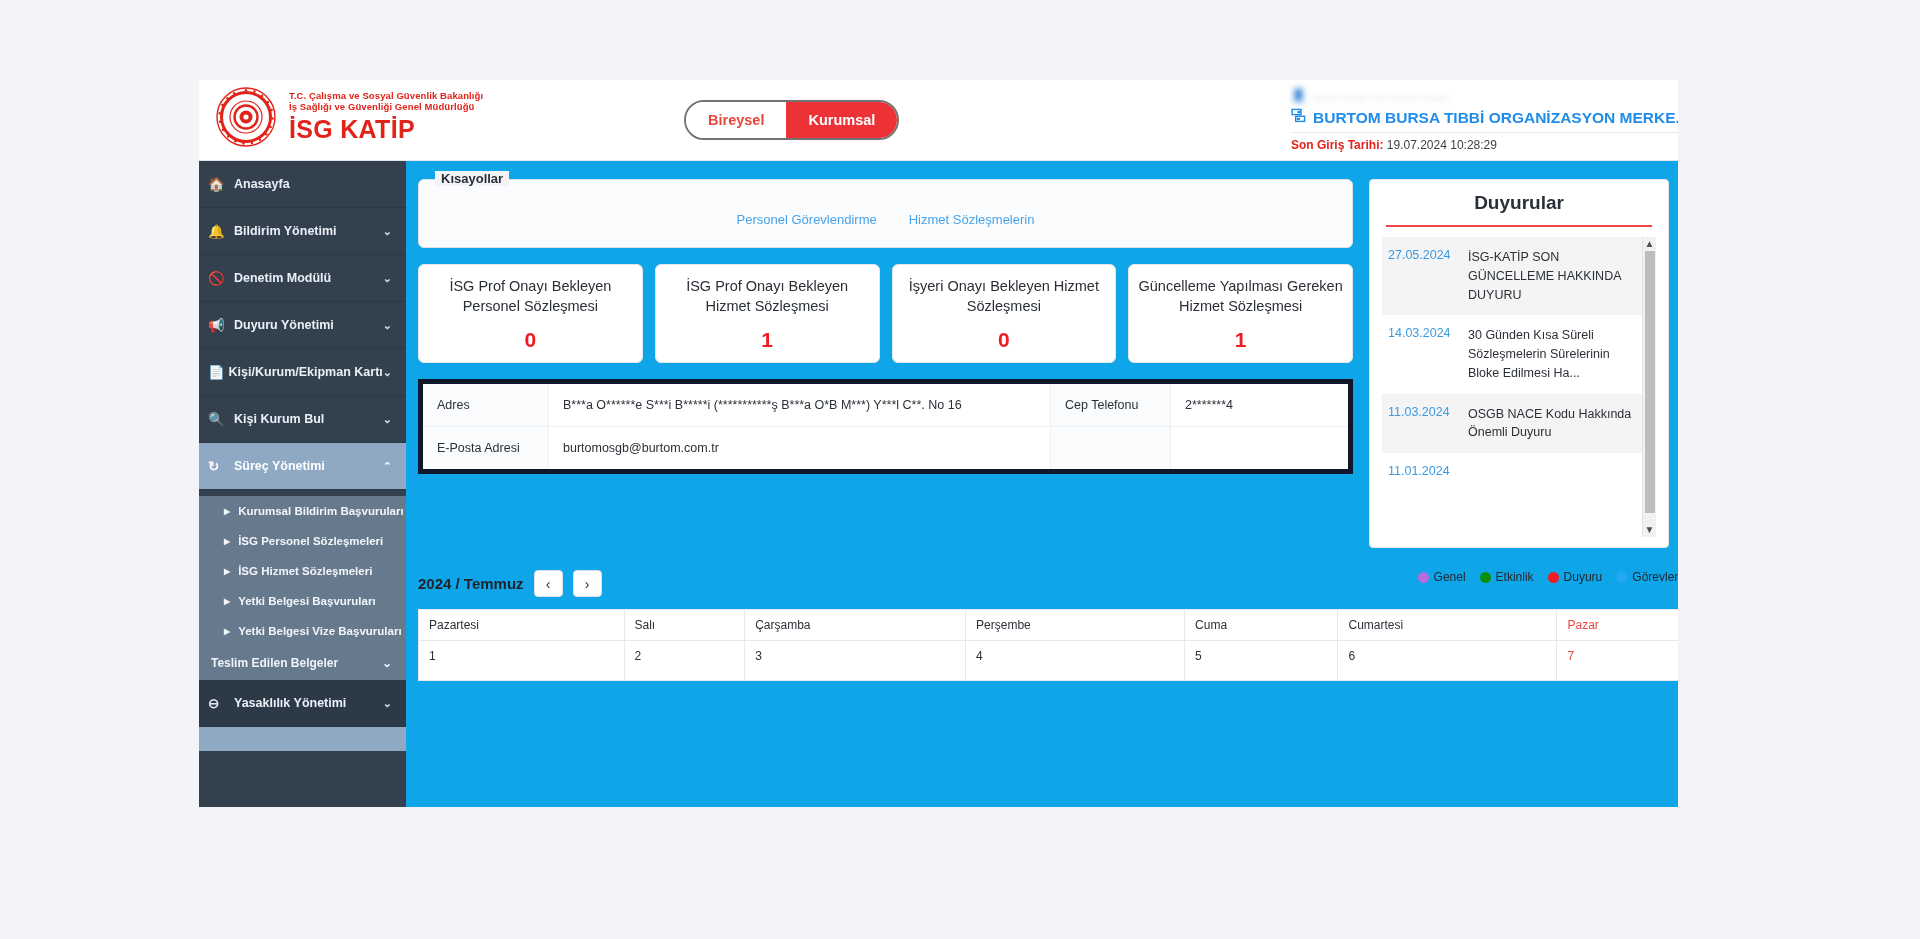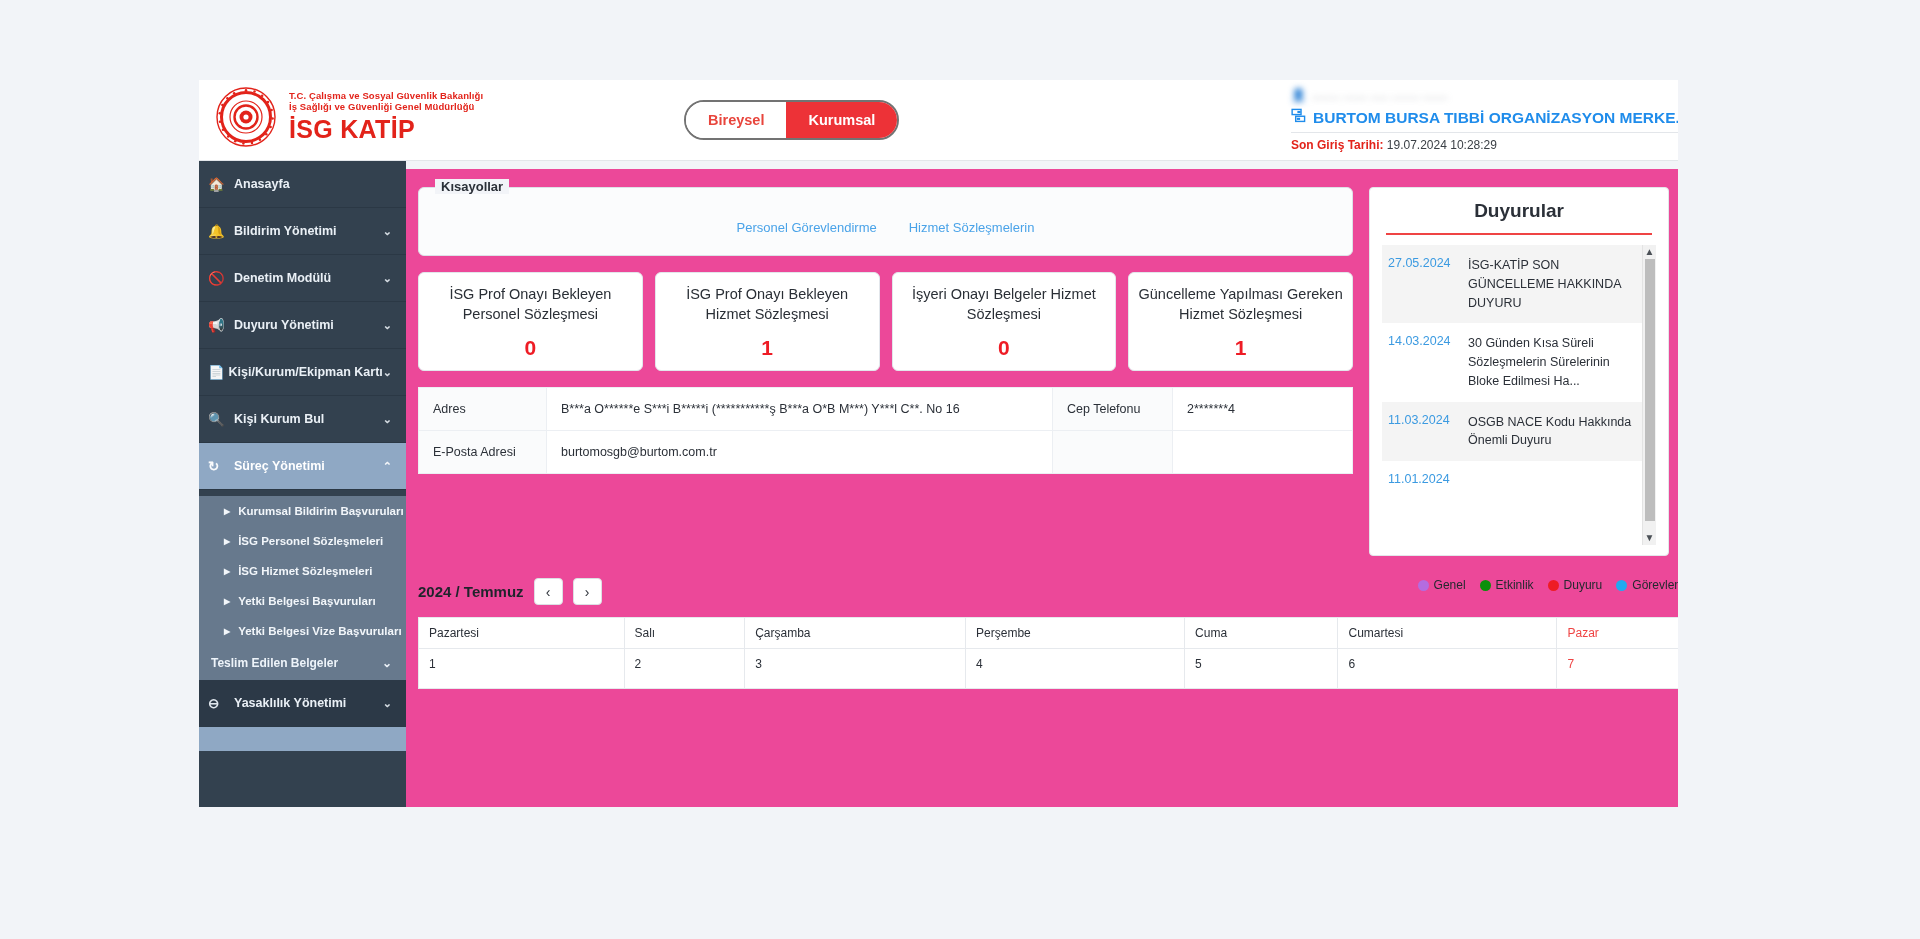--- a/index.html
+++ b/index.html
@@ -104,23 +104,23 @@
     display: flex; align-items: center; height: 34px;
     padding: 0 14px 0 20px; color: #eef4fa; font-size: 12px; font-weight: bold;
     cursor: pointer;
   }
   .sub-group .sg-label { flex: 1; }
   .nav-item.dark { background: #2c3947; }
   .sidebar-tail { height: 24px; background: #8fa8c4; }
 
   
   .main {
-    position: absolute; left: 215px; top: 89px;
+    position: absolute; left: 215px; top: 81px;
     width: 1315px; height: 679px;
-    background: #ec4899;
+    background: #0ea5e9;
     padding: 0;
   }
 
   .panel-row { display: flex; gap: 16px; padding: 10px 12px 0 12px; }
   .left-col { width: 935px; }
   .right-col { width: 300px; }
 
   
   .shortcuts {
     border: 1px solid #dde1e7; border-radius: 6px; background: #fbfcfd;
@@ -138,21 +138,21 @@
   .card {
     flex: 1; background: #fff; border: 1px solid #e2e6eb; border-radius: 6px;
     min-height: 95px; padding: 12px 8px 10px 8px; text-align: center;
   }
   .card-title { font-size: 14.5px; color: #2a2f36; line-height: 1.35; }
   .card-value { font-size: 21px; font-weight: bold; color: #ee1c25; margin-top: 12px; }
 
   
   .info-table {
     margin-top: 16px; width: 100%; border-collapse: collapse;
-    background: #fff; border: 1px solid #0f172a; font-size: 12.5px; color: #2b3038;
+    background: #fff; border: 5px solid #0f172a; font-size: 12.5px; color: #2b3038;
   }
   .info-table td { border: 1px solid #eceff3; padding: 14px 14px; vertical-align: middle; }
   .info-table td.lab { width: 128px; background: #fafbfc; }
   .info-table td.val { }
   .info-table td.lab2 { width: 120px; background: #fafbfc; }
   .info-table td.val2 { width: 180px; }
 
   
   .ann {
     background: #fff; border: 1px solid #e3e6ea; border-radius: 4px;
@@ -376,21 +376,21 @@
         <div class="cards">
           <div class="card">
             <div class="card-title">İSG Prof Onayı Bekleyen Personel Sözleşmesi</div>
             <div class="card-value">0</div>
           </div>
           <div class="card">
             <div class="card-title">İSG Prof Onayı Bekleyen Hizmet Sözleşmesi</div>
             <div class="card-value">1</div>
           </div>
           <div class="card">
-            <div class="card-title">İşyeri Onayı Belgeler Hizmet Sözleşmesi</div>
+            <div class="card-title">İşyeri Onayı Bekleyen Hizmet Sözleşmesi</div>
             <div class="card-value">0</div>
           </div>
           <div class="card">
             <div class="card-title">Güncelleme Yapılması Gereken Hizmet Sözleşmesi</div>
             <div class="card-value">1</div>
           </div>
         </div>
 
         <table class="info-table">
           <tbody>

